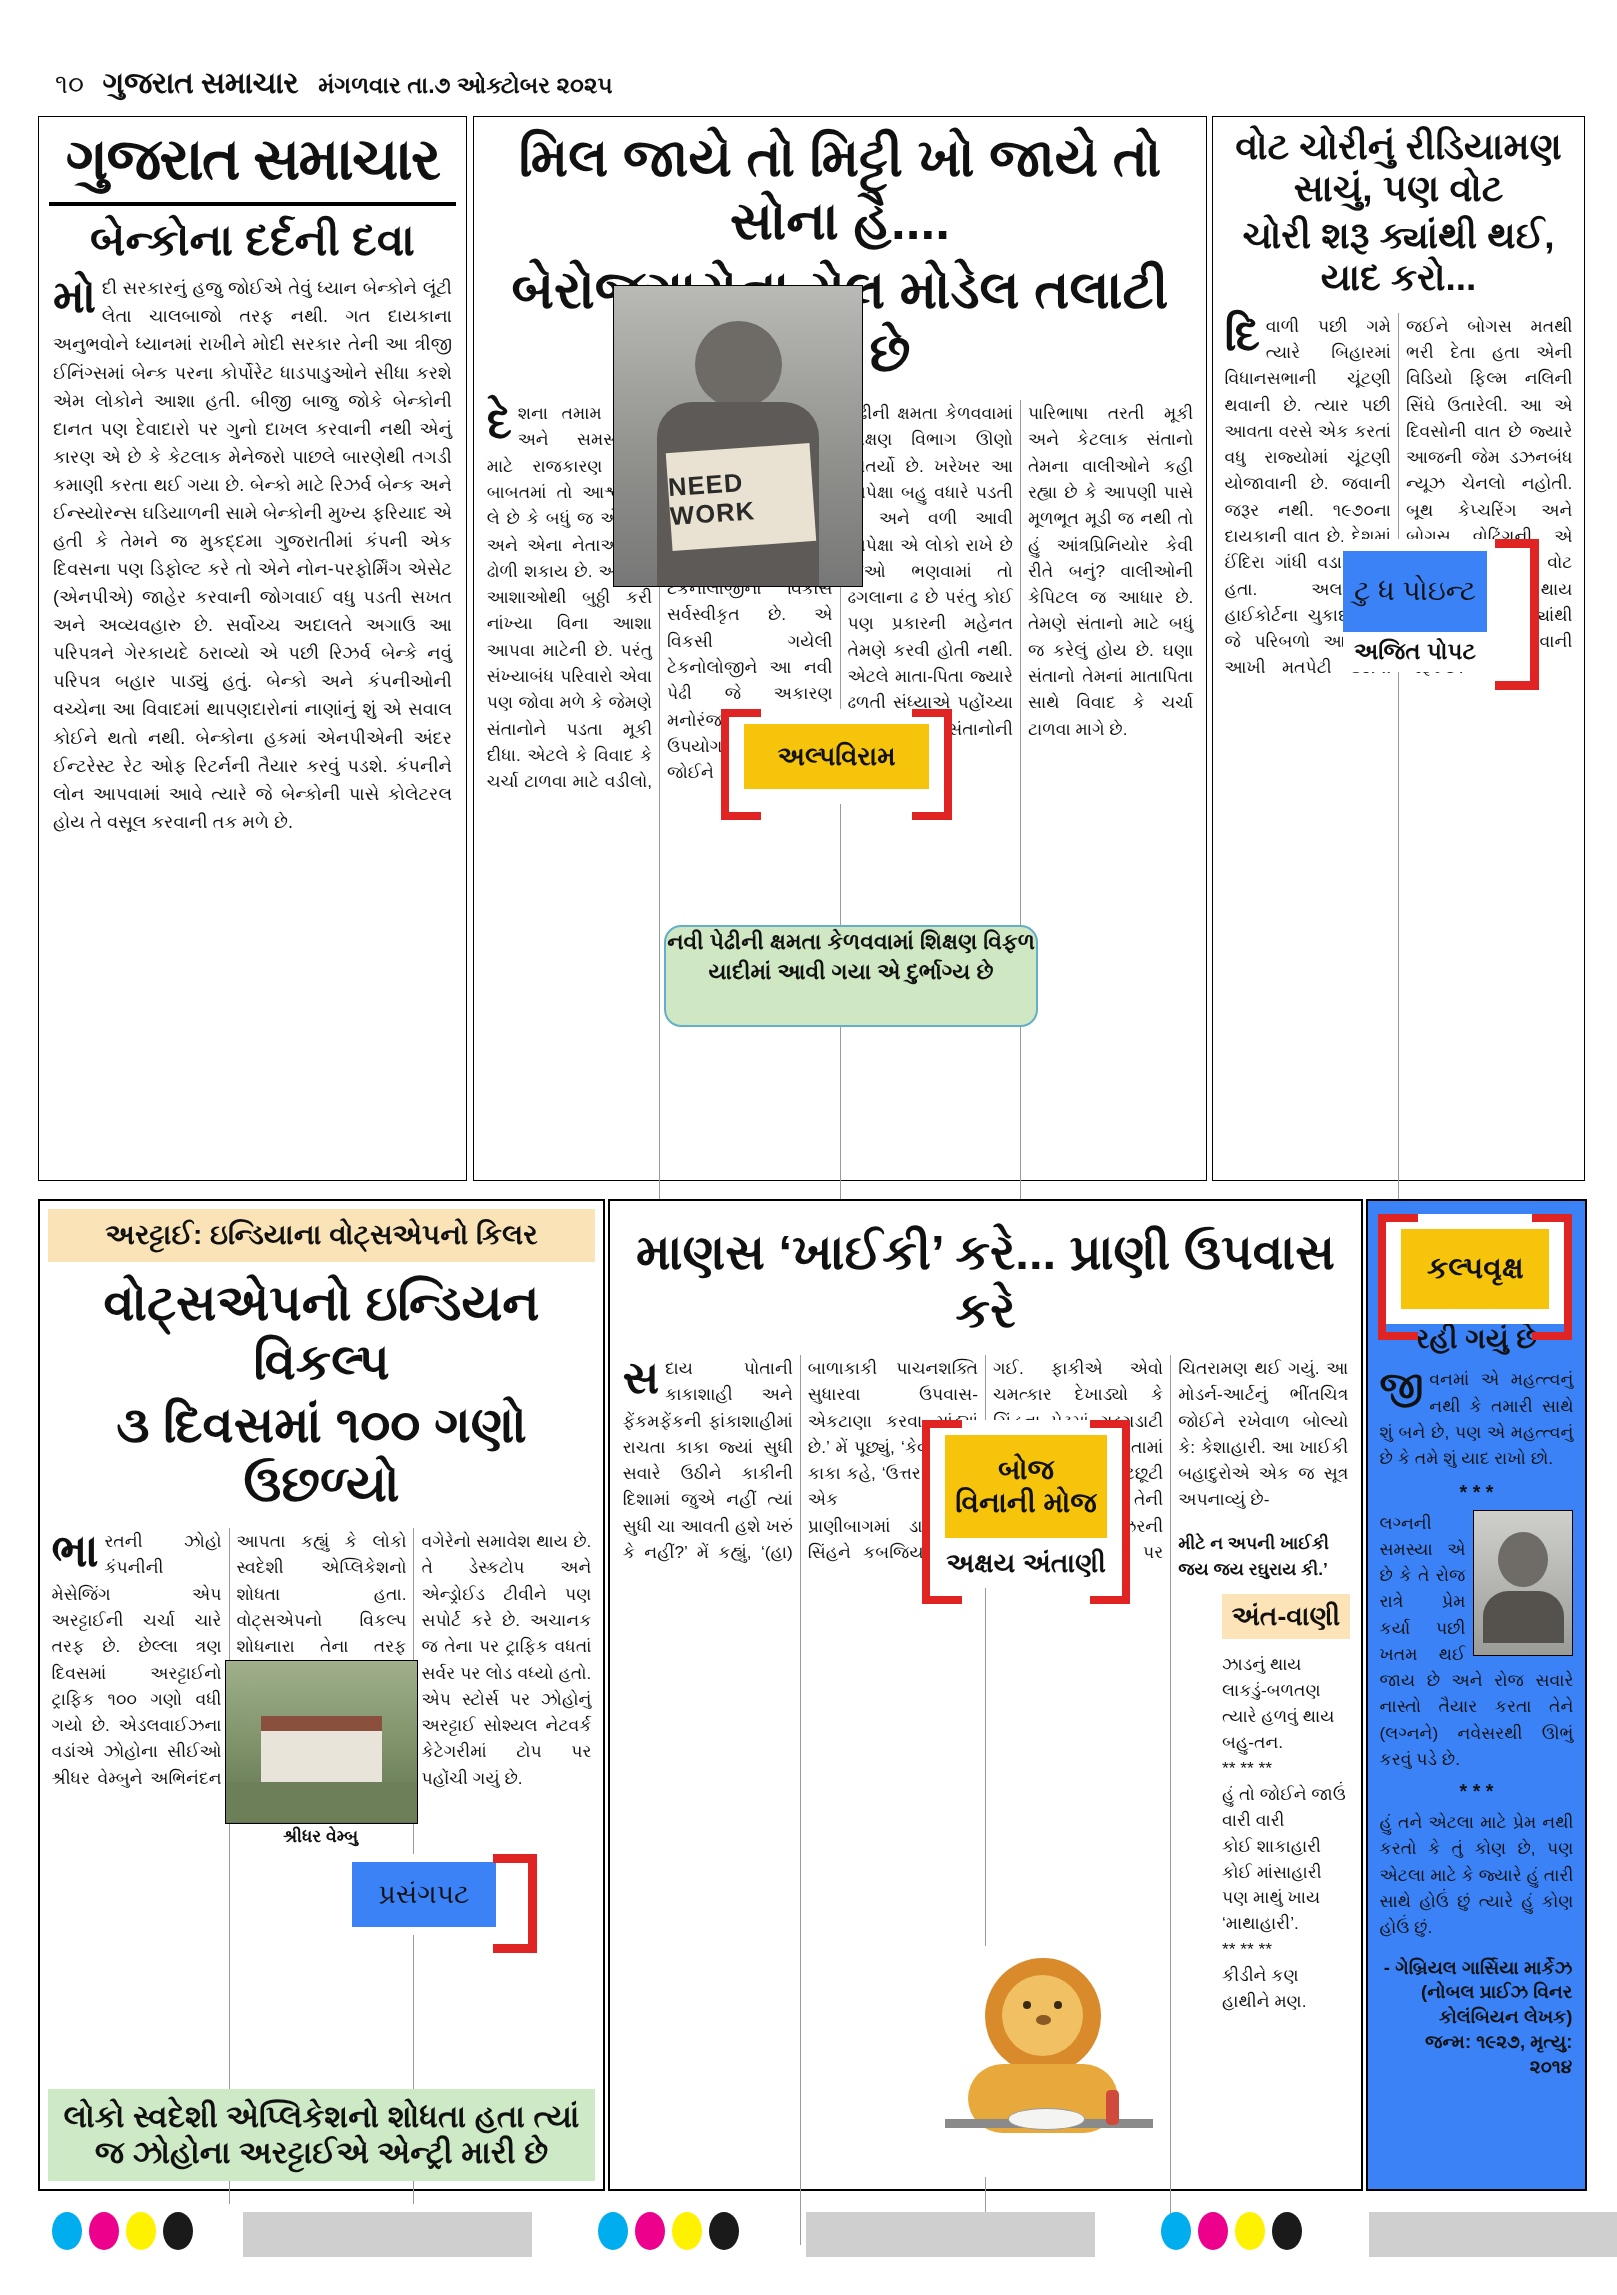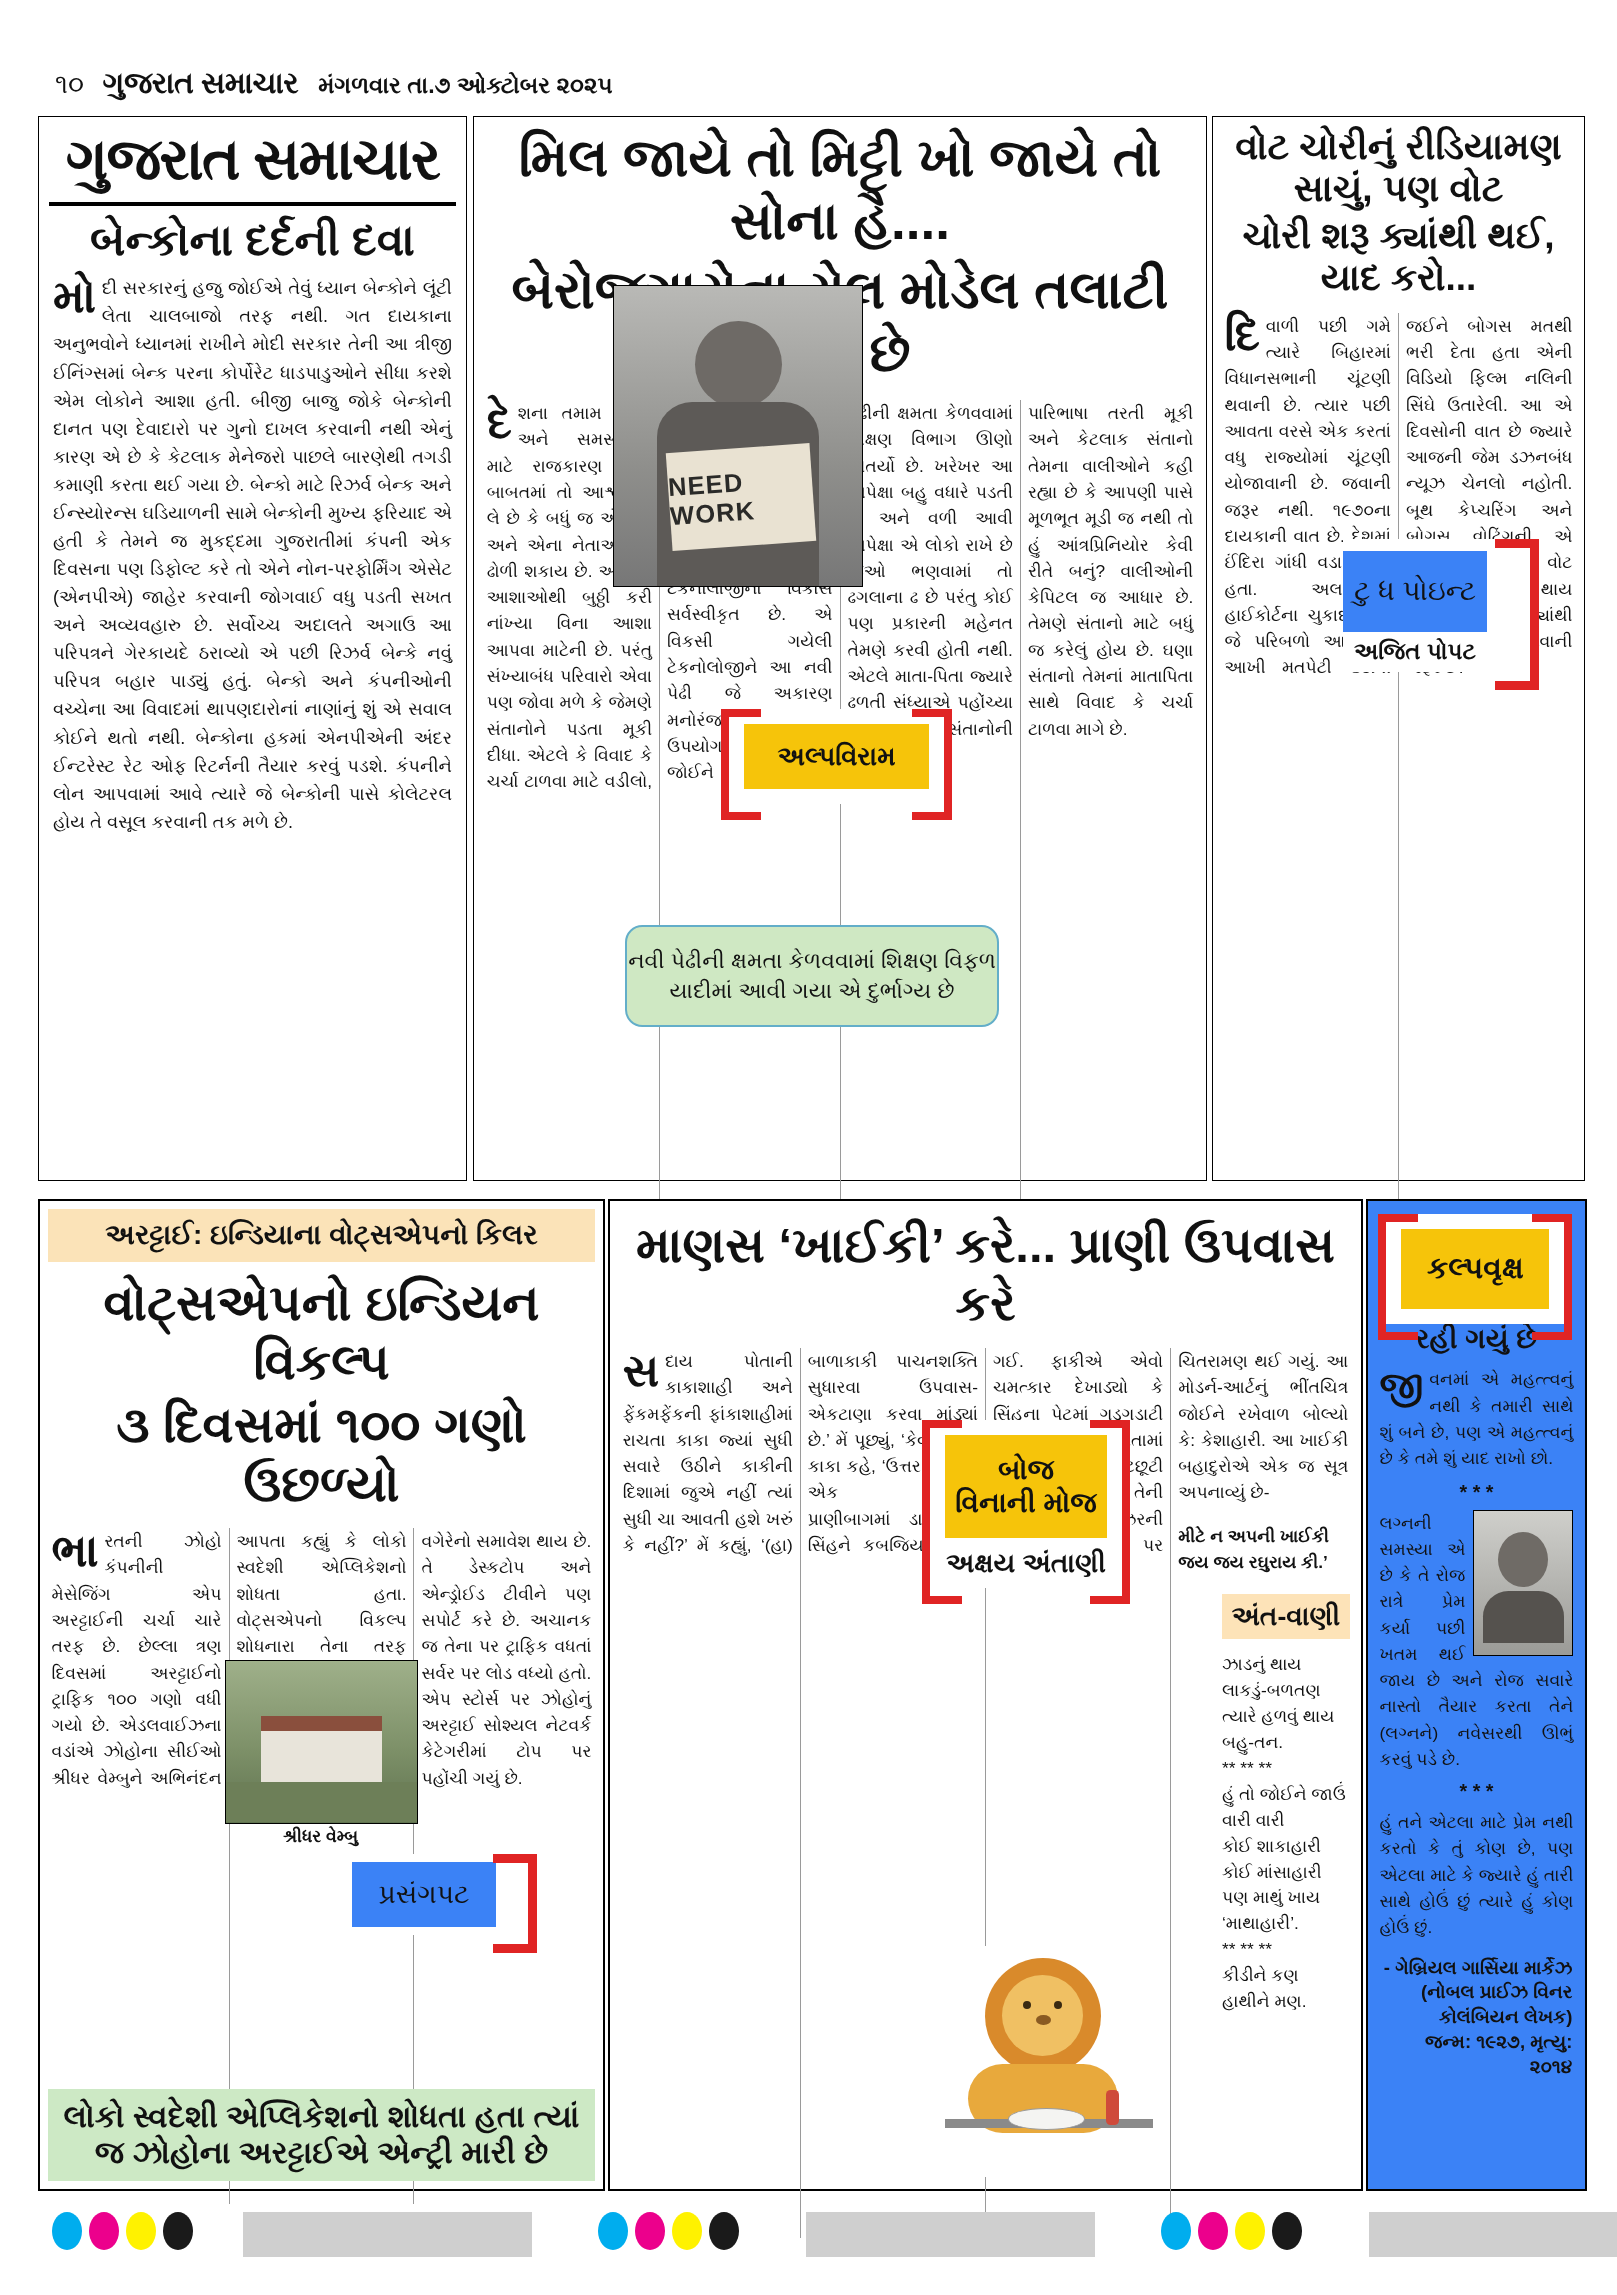--- a/index.html
+++ b/index.html
@@ -27,22 +27,22 @@
   .bracketR:after{content:"";position:absolute;width:35px;height:100%;top:0;right:0;
       border:9.2px solid #e02424;border-left:none;}
   .yellowfill{background:#3b82f6;display:flex;align-items:center;justify-content:center;font-weight:normal;}
   .photo-frame{border:1.2px solid #000;overflow:hidden;}
   .caption{font-weight:bold;text-align:center;font-size:17.3px;}
   .credit{text-align:right;font-weight:bold;font-size:18.5px;line-height:1.35;}
   .regdot{width:30px;height:38px;border-radius:50%;display:inline-block;margin-right:7px;}
   .regbar{height:45px;background:#cfcfcf;position:absolute;top:0;}
   .strap{background:#fbe3b8;display:flex;align-items:center;justify-content:center;font-weight:bold;}
   .greenstrip{background:#cde9c5;display:flex;flex-direction:column;align-items:center;justify-content:center;font-weight:bold;}
-  .greennote{background:#cfe8c3;border:2.3px solid #63aec9;border-radius:17.3px;display:flex;align-items:center;justify-content:center;
-      font-weight:normal;text-align:center;}
+  .greennote{background:#cfe8c3;border:2.3px solid #63aec9;border-radius:17.3px;display:flex;align-items:flex-start;justify-content:center;
+      font-weight:bold;text-align:center;margin-left:39px;}
   .starline{text-align:center;font-weight:bold;}
 </style>
 </head>
 <body>
 
 <div class="sheet">
 
   <div class="abs" style="left:55px;top:66px;width:1502px;height:32px;">
     <span style="font-size:26.6px;">૧૦</span>
     <span style="font-size:30px;font-weight:bold;letter-spacing:-0.6px;margin-left:16px;">ગુજરાત સમાચાર</span>
@@ -120,21 +120,21 @@
       <div class="yellowfill" style="position:absolute;left:0;top:8px;width:144px;height:65px;font-size:26.6px;">પ્રસંગપટ</div>
     </div>
 
     <div class="abs greenstrip" style="left:8px;right:8px;bottom:8px;height:92px;">
       <div style="font-size:31px;">લોકો સ્વદેશી એપ્લિકેશનો શોધતા હતા ત્યાં</div>
       <div style="font-size:31px;">જ ઝોહોના અરટ્ટાઈએ એન્ટ્રી મારી છે</div>
     </div>
   </div>
 
   <div class="abs" style="left:608px;top:1199px;width:751px;height:988px;border:2.3px solid #000;background:#fff;">
-    <div class="hl" style="font-size:49px;padding-top:16px;">માણસ ‘ખાઈકી’ કરે... પ્રાણી ઉપવાસ કરે</div>
+    <div class="hl" style="font-size:49px;padding-top:23px;">માણસ ‘ખાઈકી’ કરે... પ્રાણી ઉપવાસ કરે</div>
     <div class="cols4 jtext body-txt" style="margin:15px 12.7px 0 12.7px;height:890px;">
       <span class="dropcap">સ</span><span>દાય પોતાની કાકાશાહી અને ફેંકમફેંકની ફાંકાશાહીમાં રાચતા કાકા જ્યાં સુધી સવારે ઉઠીને કાકીની દિશામાં જુએ નહીં ત્યાં સુધી ચા આવતી હશે ખરું કે નહીં?’ મેં કહ્યું, ‘(હા) બાળાકાકી પાચનશક્તિ સુધારવા ઉપવાસ-એકટાણા કરવા માંડ્યાં છે.’ મેં પૂછ્યું, ‘કેવી રીતે?’ કાકા કહે, ‘ઉત્તર પ્રદેશના એક શહેરના પ્રાણીબાગમાં ડાલામથ્થા સિંહને કબજિયાત થઈ ગઈ. ફાકીએ એવો ચમત્કાર દેખાડ્યો કે સિંહના પેટમાં ગડગડાટી થવા માંડી. જોતજોતામાં સિંહે એવી પેટછૂટી જોરદાર ડણક નાખી તેની સાથે જ એન્કલોઝરની પાછલી ભીંત પર ચિતરામણ થઈ ગયું. આ મોડર્ન-આર્ટનું ભીંતચિત્ર જોઈને રખેવાળ બોલ્યો કે: કેશાહારી. આ ખાઈકી બહાદુરોએ એક જ સૂત્ર અપનાવ્યું છે-</span>
       <p class="pre" style="font-weight:bold;">મીટે ન અપની ખાઈકી
 જય જય રઘુરાય કી.’</p>
     </div>
 
     <div class="bracket" style="left:312px;top:219px;width:208px;height:168px;">
       <div class="inner" style="font-size:28px;flex-direction:column;bottom:50px;">
         <div>બોજ</div>
         <div>વિનાની મોજ</div>

